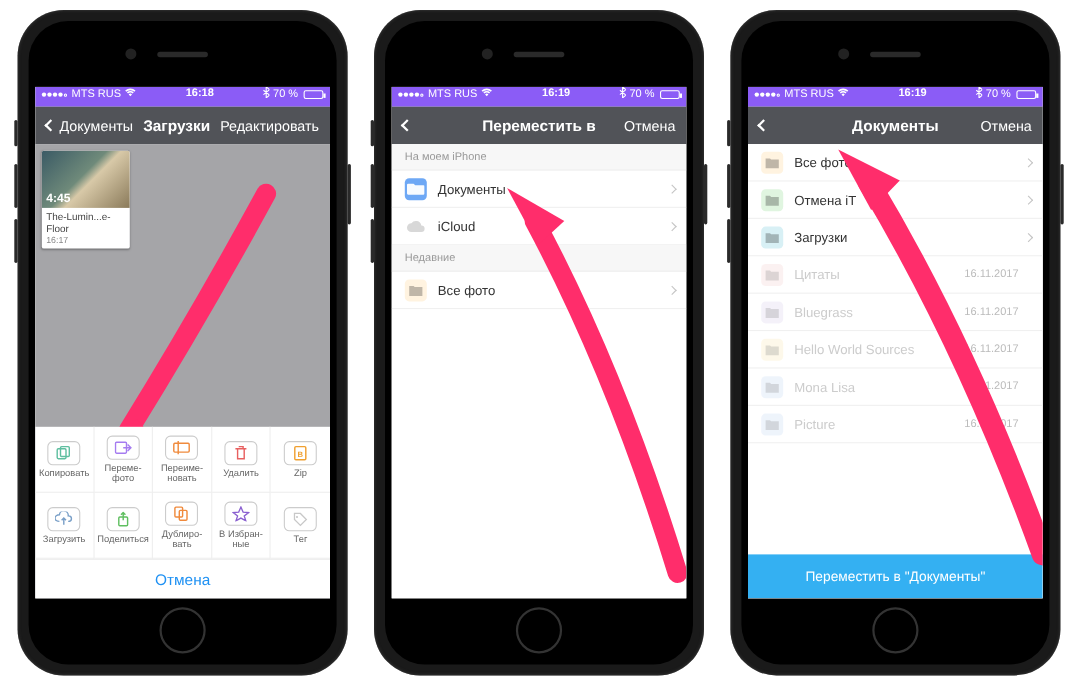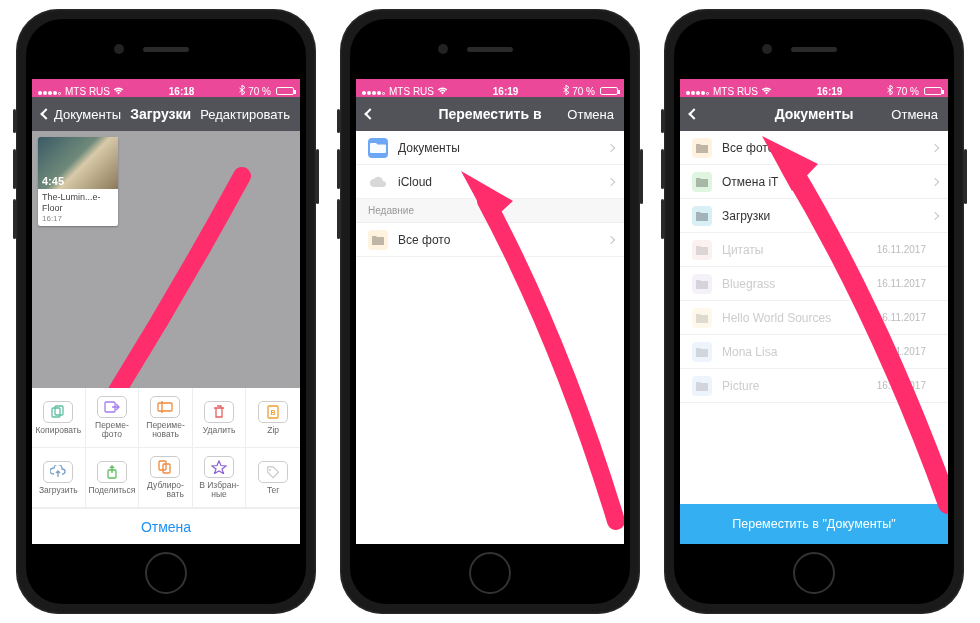--- a/index.html
+++ b/index.html
@@ -42,22 +42,22 @@
     border: 2px solid #333;
   }
   .side-btn { position: absolute; background: #2a2a2a; border-radius: 2px; }
   .sb-l1 { left: -3px; top: 100px; width: 3px; height: 24px; }
   .sb-l2 { left: -3px; top: 140px; width: 3px; height: 40px; }
   .sb-l3 { left: -3px; top: 190px; width: 3px; height: 40px; }
   .sb-r  { right: -3px; top: 140px; width: 3px; height: 55px; }
 
   
   .status-bar {
-    height: 18px; background: #ec4899; color: #fff;
-    font-size: 10px; display: flex; align-items: flex-end;
+    height: 18px; background: #8b5cf6; color: #fff;
+    font-size: 10px; display: flex; align-items: flex-start;
     justify-content: space-between; padding: 0 6px;
   }
   .status-left, .status-right { display: flex; align-items: center; gap: 3px; }
   .status-dots span { display:inline-block; width:4px; height:4px; border-radius:50%; background:#fff; margin-right:1px; }
   .status-dots span.empty { background:transparent; border:0.5px solid #fff; width:3px; height:3px;}
   .status-center { flex:1; text-align:center; font-weight:600; }
   .battery {
     width: 18px; height: 8px; border: 1px solid #fff; border-radius: 2px;
     position: relative; display:inline-block; margin-left:2px;
   }
@@ -294,21 +294,21 @@
                 </div>
                 <div class="sheet-label" style="white-space: pre-line;">Поделиться</div>
               </div>
               <div class="sheet-cell">
                 <div class="sheet-icon">
                   <svg class="mini-svg" viewBox="0 0 16 14">
                     <rect x="2" y="1" width="7" height="9" rx="1" fill="none" stroke="#f08a3c" stroke-width="1.3"></rect>
                     <rect x="6" y="4" width="7" height="9" rx="1" fill="none" stroke="#f08a3c" stroke-width="1.3"></rect>
                   </svg>
                 </div>
-                <div class="sheet-label" style="white-space: pre-line; text-align: right;">Дублиро-
+                <div class="sheet-label" style="white-space: pre-line;">Дублиро-
 вать</div>
               </div>
               <div class="sheet-cell">
                 <div class="sheet-icon">
                   <svg class="mini-svg" viewBox="0 0 16 14">
                     <path d="M8 1 L10 5.5 L15 6 L11 9 L12.5 13.5 L8 11 L3.5 13.5 L5 9 L1 6 L6 5.5 Z" fill="none" stroke="#8a60d0" stroke-width="1.2"></path>
                   </svg>
                 </div>
                 <div class="sheet-label" style="white-space: pre-line;">В Избран-
 ные</div>
@@ -358,20 +358,21 @@
         </div>
       </div>
       <div class="header">
         <div class="side">
             <span class="chev-left"></span>
           </div>
         <div class="title">Переместить в</div>
         <div class="side right">Отмена</div>
       </div>
       <div class="content">
+        <div class="section-h">На моем iPhone</div>
         <div id="p2-sec1">
             <div class="row">
               <div class="row-icon folder-blue">
                 <svg width="16" height="13" viewBox="0 0 16 13">
                   <path fill="#fff" d="M1 2 h5 l1.5 1.5 H15 a1 1 0 0 1 1 1 V11 a1 1 0 0 1-1 1 H1 a1 1 0 0 1-1-1 V3 a1 1 0 0 1 1-1 Z" opacity="0.95"></path>
                 </svg>
               </div>
               <span>Документы</span>
               <span class="chev"></span>
             </div>

